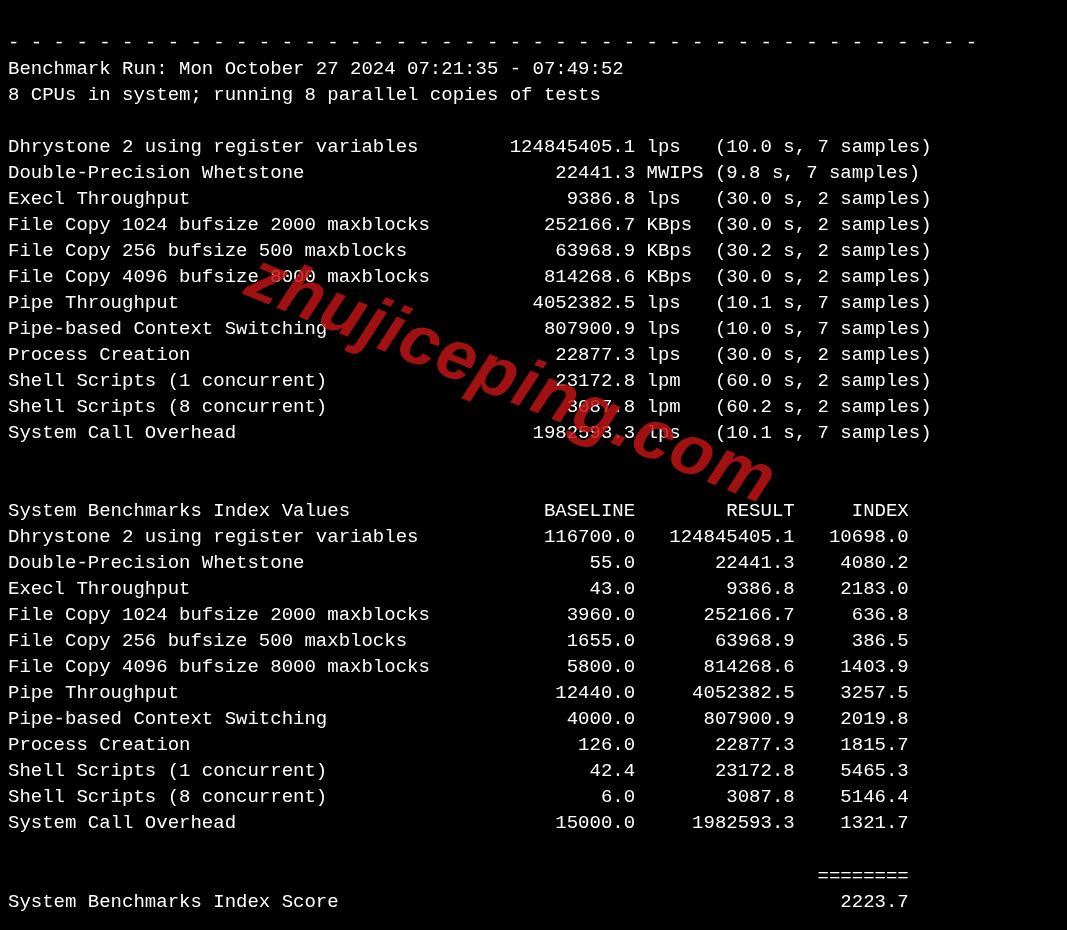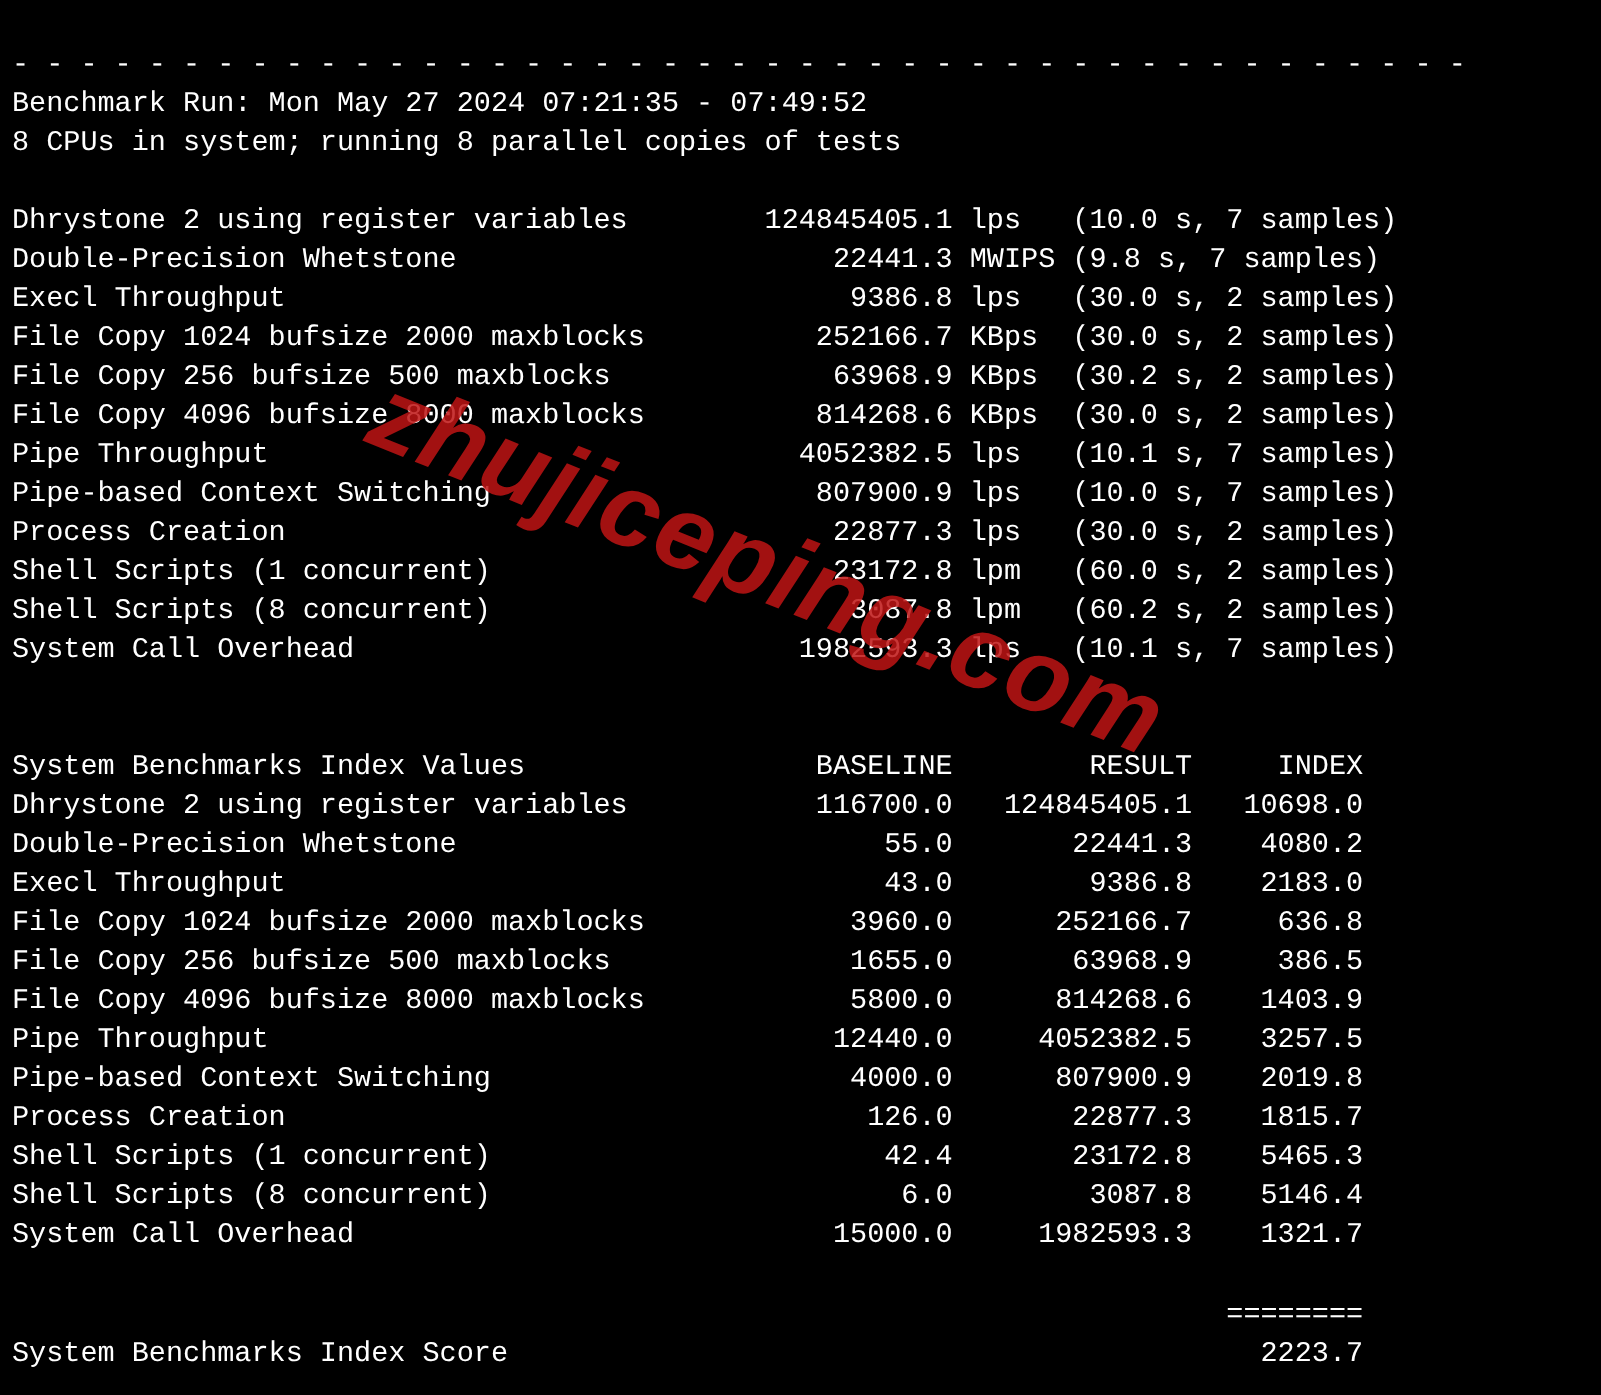--- a/index.html
+++ b/index.html
@@ -31,21 +31,21 @@
     transform: rotate(22deg);
     pointer-events: none;
     letter-spacing: 1px;
   }
 </style>
 </head>
 <body>
 
 <div class="terminal">
 <span>- - - - - - - - - - - - - - - - - - - - - - - - - - - - - - - - - - - - - - - - - - -</span>
-<span>Benchmark Run: Mon May 27 2024 07:21:35 - 07:49:52</span>
+<span>Benchmark Run: Mon October 27 2024 07:21:35 - 07:49:52</span>
 <span>8 CPUs in system; running 8 parallel copies of tests</span>
 
 <div id="tests-block">Dhrystone 2 using register variables        124845405.1 lps   (10.0 s, 7 samples)
 Double-Precision Whetstone                      22441.3 MWIPS (9.8 s, 7 samples)
 Execl Throughput                                 9386.8 lps   (30.0 s, 2 samples)
 File Copy 1024 bufsize 2000 maxblocks          252166.7 KBps  (30.0 s, 2 samples)
 File Copy 256 bufsize 500 maxblocks             63968.9 KBps  (30.2 s, 2 samples)
 File Copy 4096 bufsize 8000 maxblocks          814268.6 KBps  (30.0 s, 2 samples)
 Pipe Throughput                               4052382.5 lps   (10.1 s, 7 samples)
 Pipe-based Context Switching                   807900.9 lps   (10.0 s, 7 samples)

